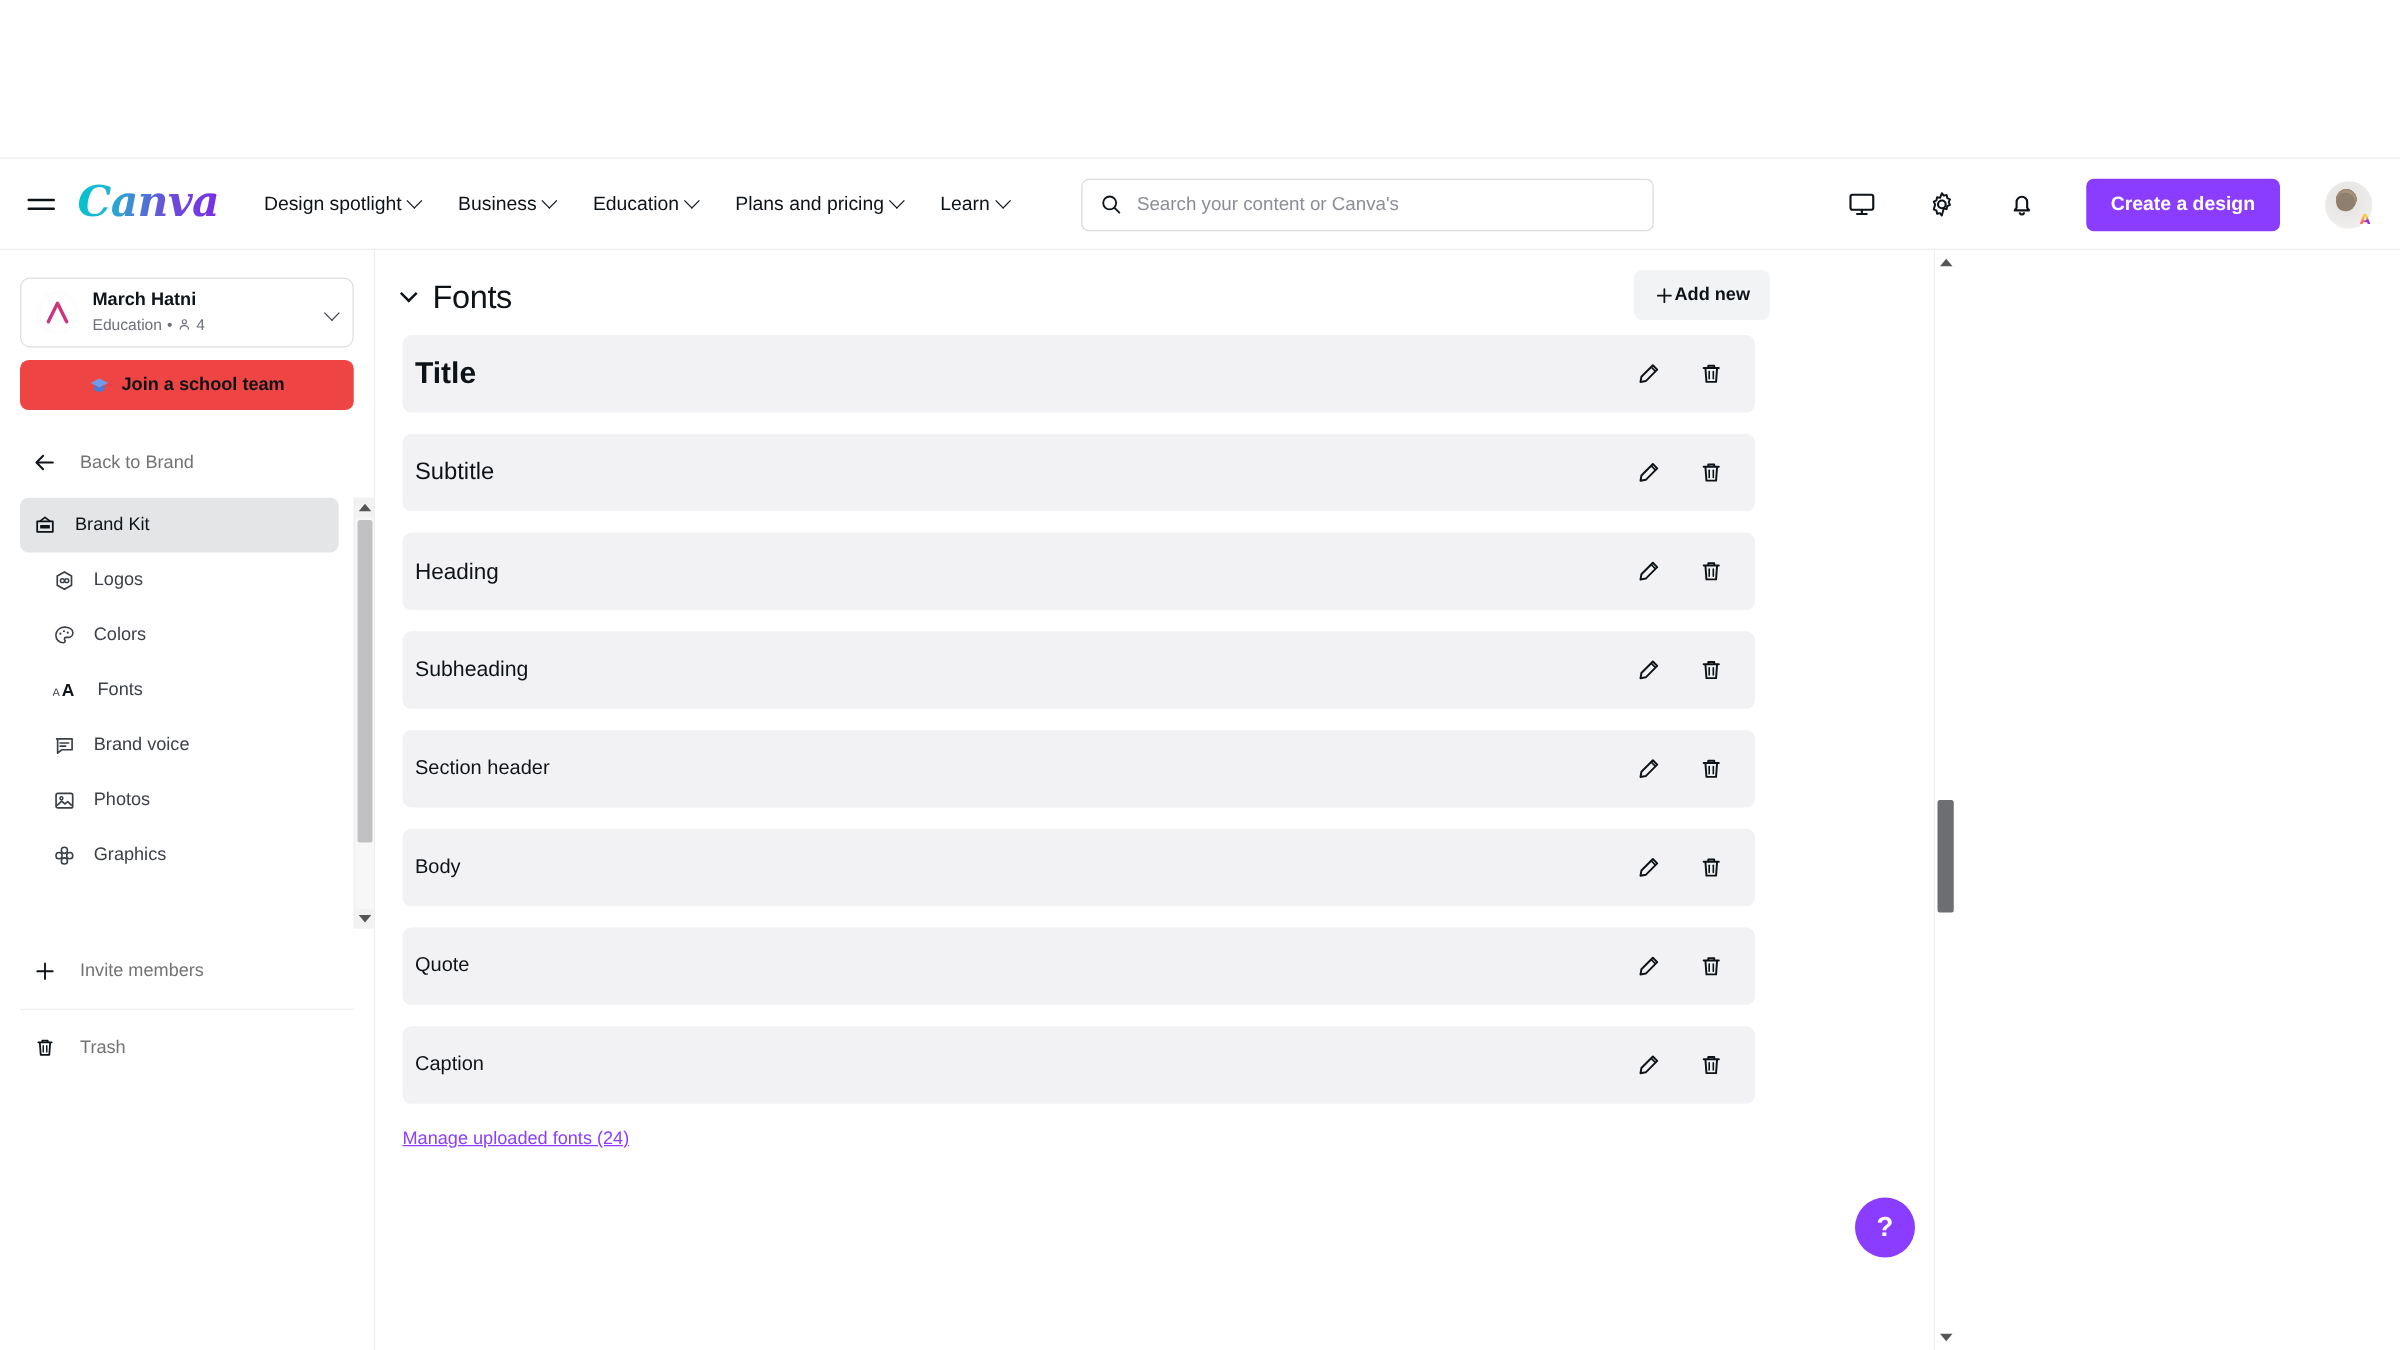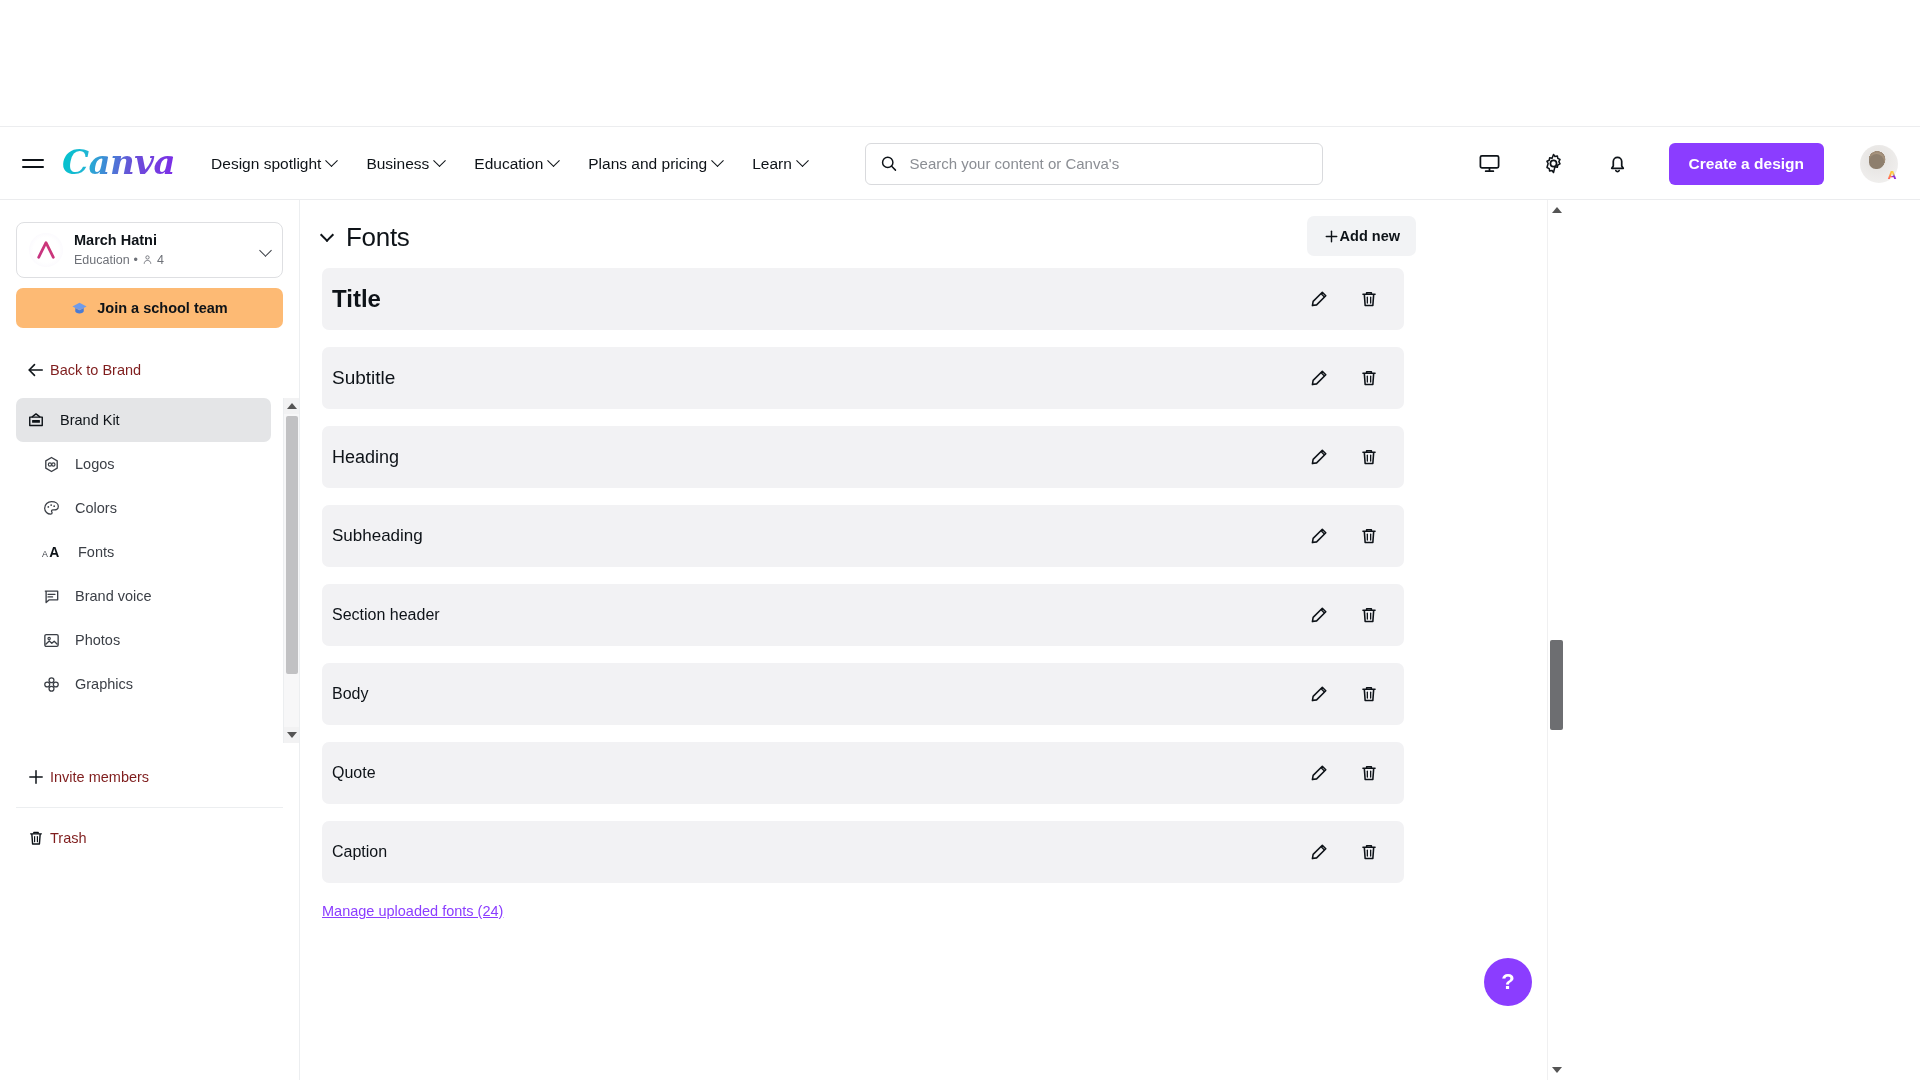--- a/index.html
+++ b/index.html
@@ -210,34 +210,34 @@
     width: 9px; height: 9px;
     border-right: 1.8px solid #3b3f46;
     border-bottom: 1.8px solid #3b3f46;
     transform: rotate(45deg);
     margin-left: 6px; flex: 0 0 auto;
   }
 
   .join-team {
     margin: 10px 16px 0 16px;
     height: 40px;
-    background: #fdba74;
+    background: #ef4444;
     border-radius: 7px;
     display: flex; align-items: center; justify-content: center;
     gap: 9px;
     font-size: 14.5px; font-weight: 700; color: #0e1318;
     cursor: pointer;
   }
 
   .back-brand {
     margin: 22px 16px 0 16px;
     height: 40px;
-    display: flex; align-items: center; gap: 4px;
+    display: flex; align-items: center; gap: 18px;
     padding: 0 10px;
-    font-size: 14.5px; color: #7f1d1d;
+    font-size: 14.5px; color: #737373;
     cursor: pointer; border-radius: 7px;
   }
 
   .nav-scroll {
     position: relative;
     margin: 8px 0 0 0;
     height: 345px;
     padding: 0 28px 0 16px;
     overflow: hidden;
   }

